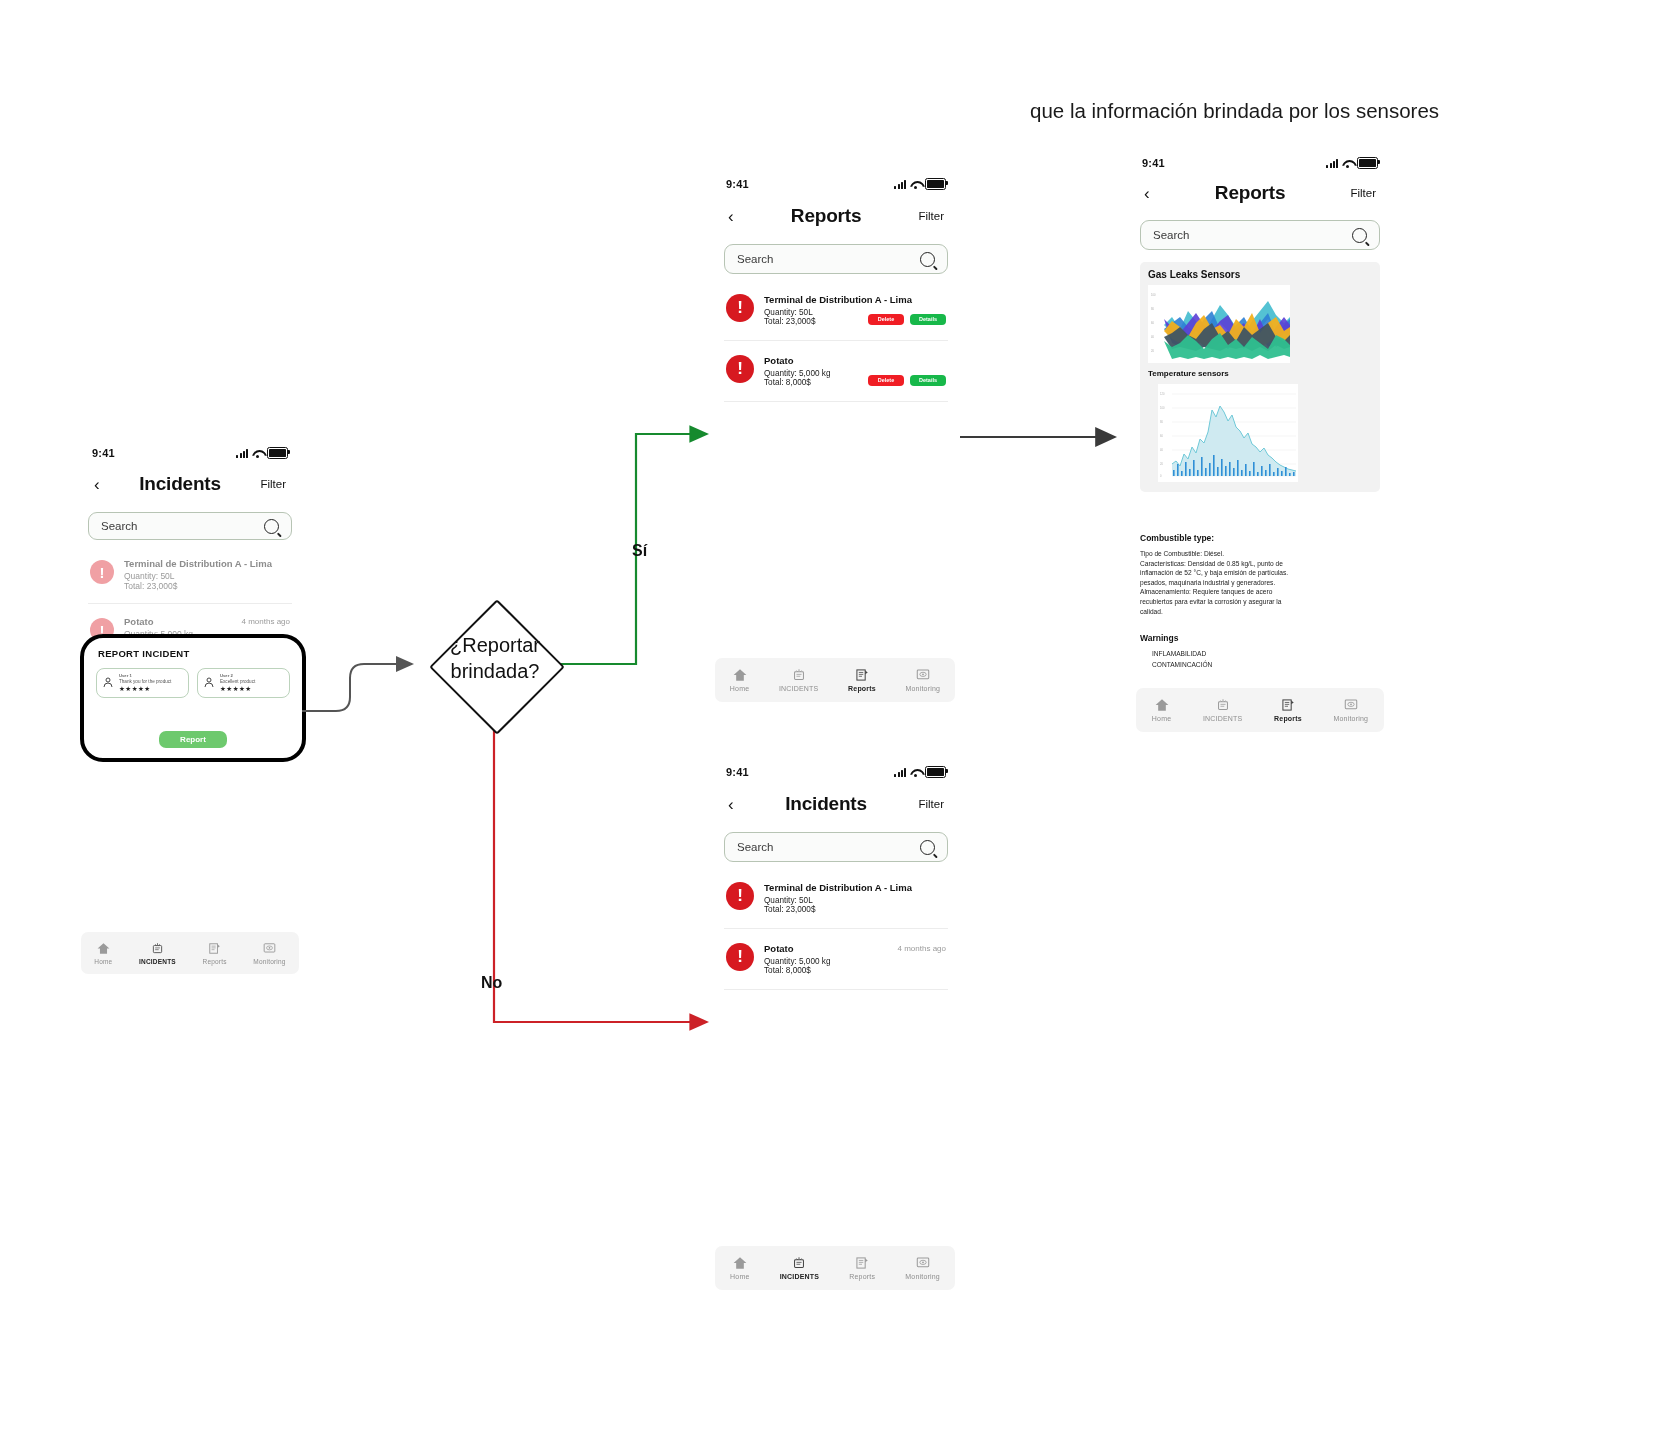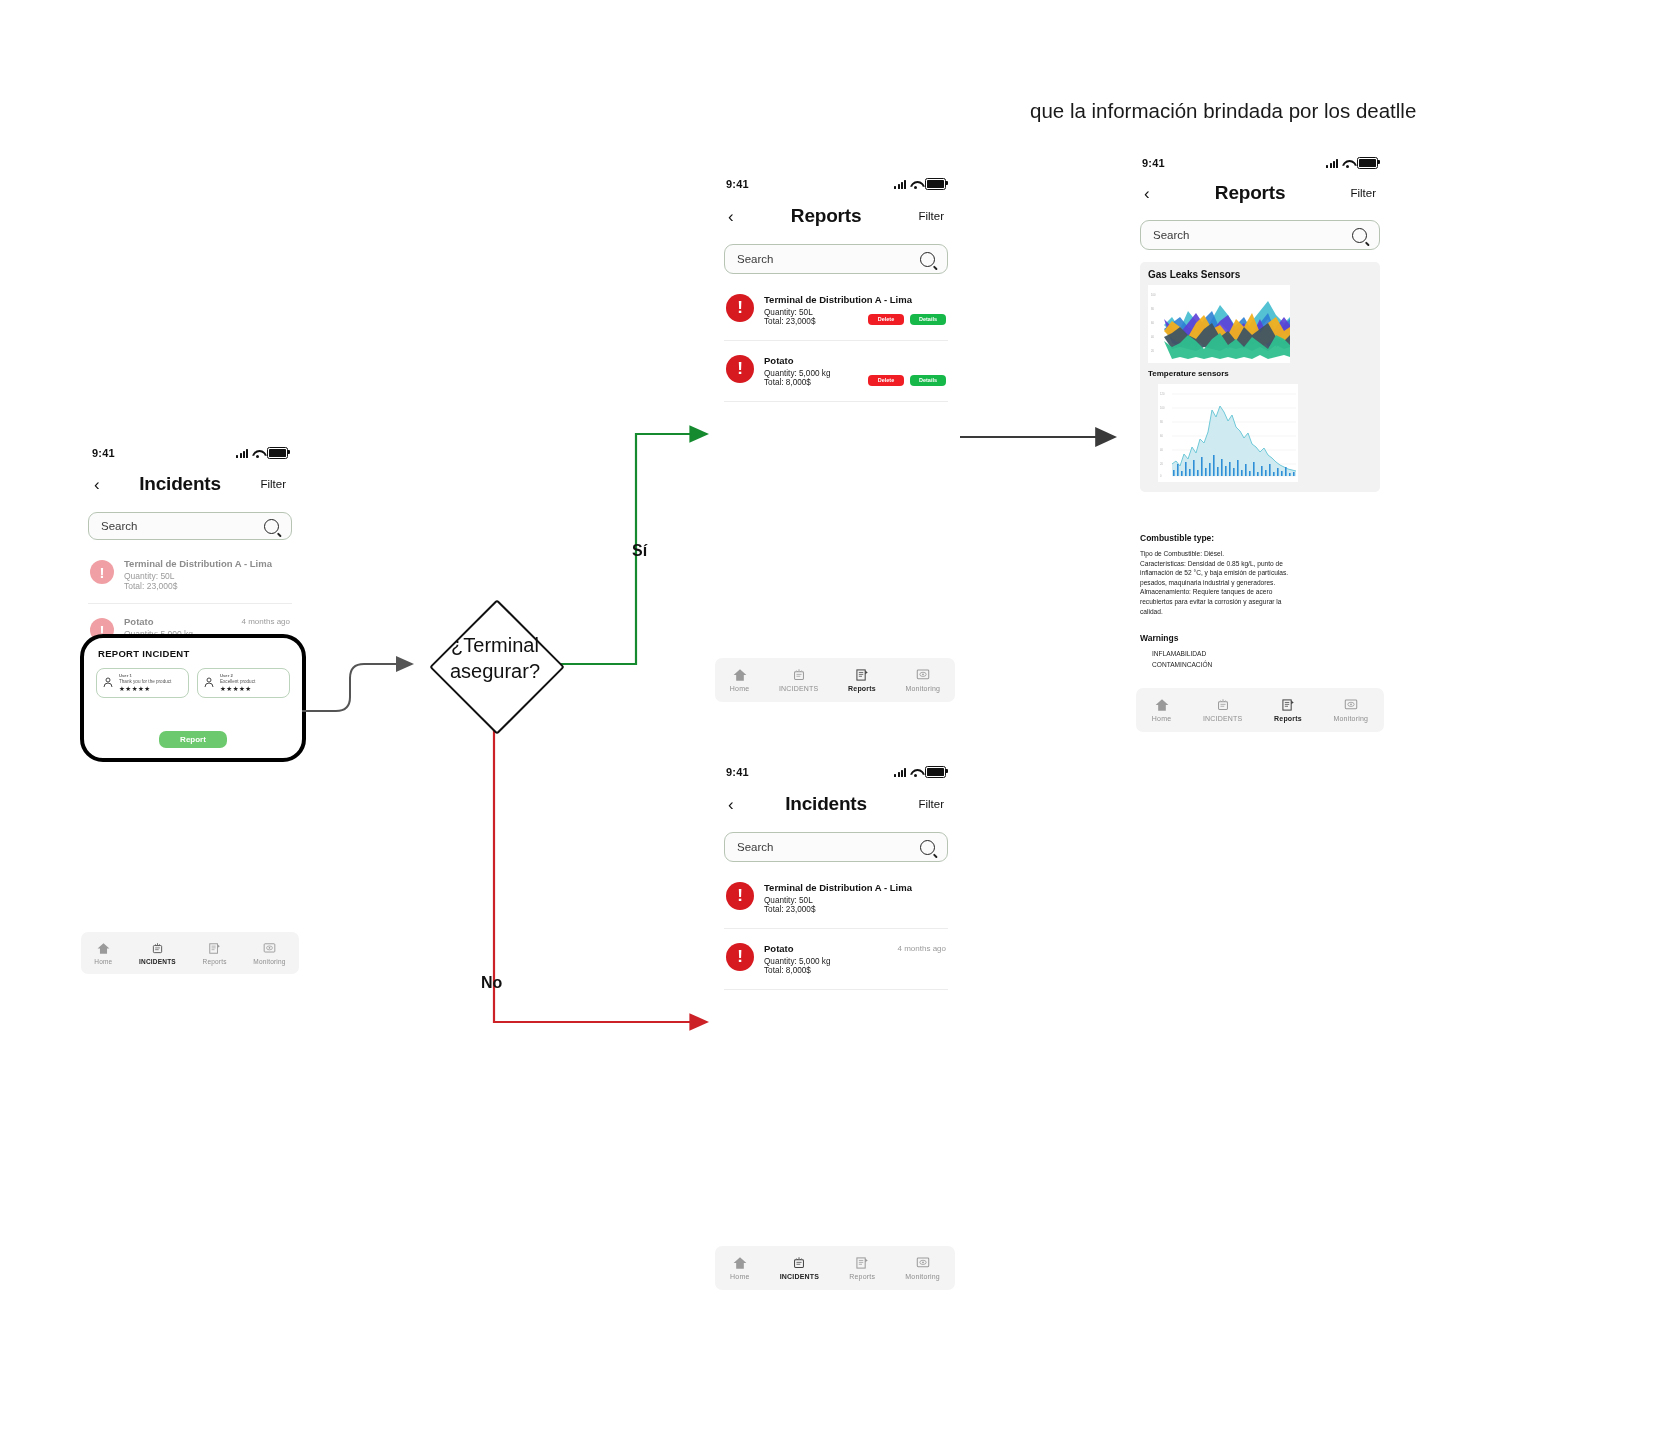--- a/index.html
+++ b/index.html
@@ -79,21 +79,21 @@
   .sec-title{font-weight:700;margin-top:41px;}
   .body-txt{line-height:9.6px;}
   .warn-txt{line-height:10.5px;}
 </style>
 </head>
 <body>
 
 <div class="canvas">
 
   <div class="abs annotation">
-    <div>que la información brindada por los deatlle</div>
+    <div>que la información brindada por los sensores</div>
   </div>
 
   <div class="abs phone" style="left:78px;top:442px;width:224px;height:540px;">
 
     <div class="statusbar" style="height:22px;">
       <div class="sb-time">9:41</div>
       <div class="sb-icons">
         <span class="bars">
             <i></i>
             <i></i>
@@ -219,22 +219,22 @@
 
     <path d="M560 664 L636 664 L636 434 L707 434" fill="none" stroke="#168a2e" stroke-width="2.2" marker-end="url(#ah-green)"></path>
 
     <path d="M494 728 L494 1022 L707 1022" fill="none" stroke="#cc2127" stroke-width="2.2" marker-end="url(#ah-red)"></path>
 
     <path d="M955 437 L1115 437" fill="none" stroke="#3a3a3a" stroke-width="2.2" marker-end="url(#ah-dark)"></path>
   </svg>
 
   <div class="abs diamond" style="left:449px;top:619px;width:92px;height:92px;"></div>
   <div class="diamond-label" style="left:425px;top:632px;width:140px;">
-    <div>¿Terminal</div>
-    <div>asegurar?</div>
+    <div>¿Reportar</div>
+    <div>brindada?</div>
   </div>
   <div class="abs edge-label" style="left:632px;top:542px;">Sí</div>
   <div class="abs edge-label" style="left:481px;top:974px;">No</div>
 
   <div class="abs phone" style="left:712px;top:172px;width:248px;height:540px;">
 
     <div class="statusbar" style="height:24px;">
       <div class="sb-time">9:41</div>
       <div class="sb-icons">
         <span class="bars">

